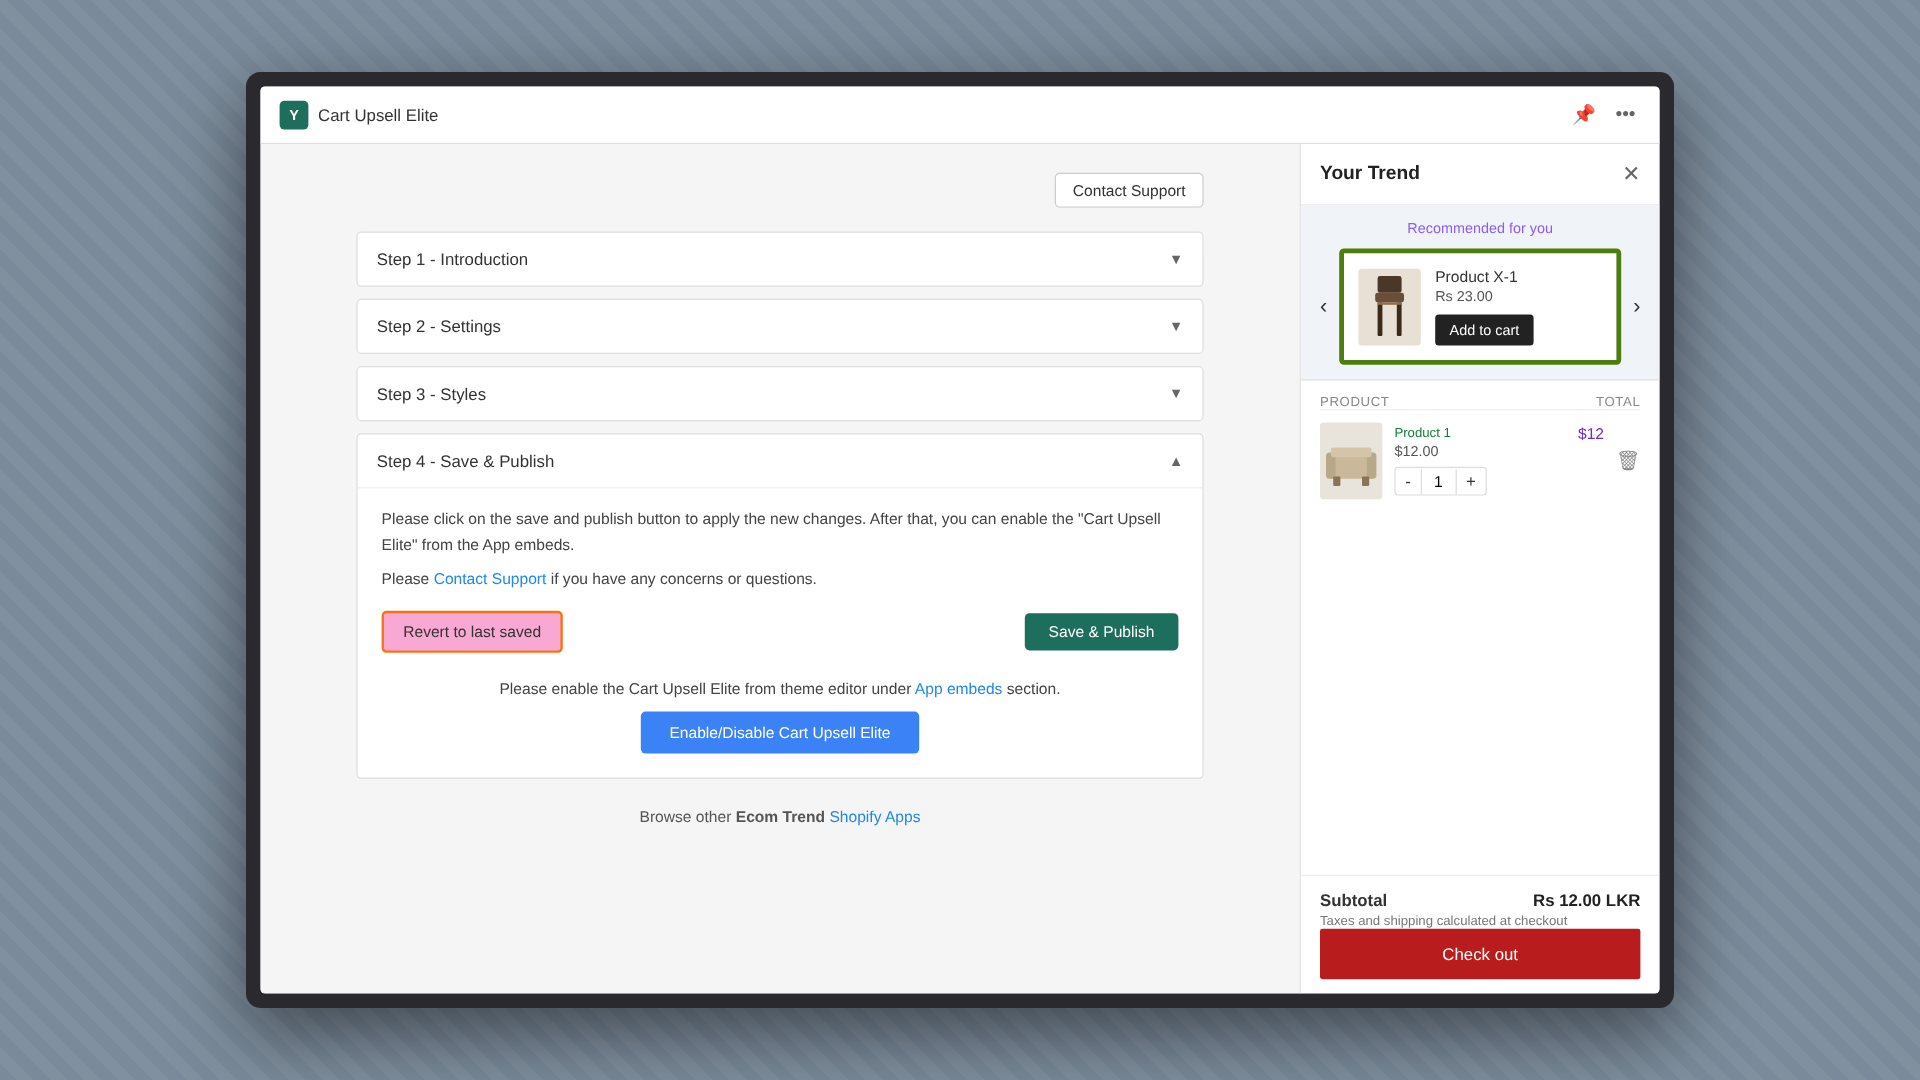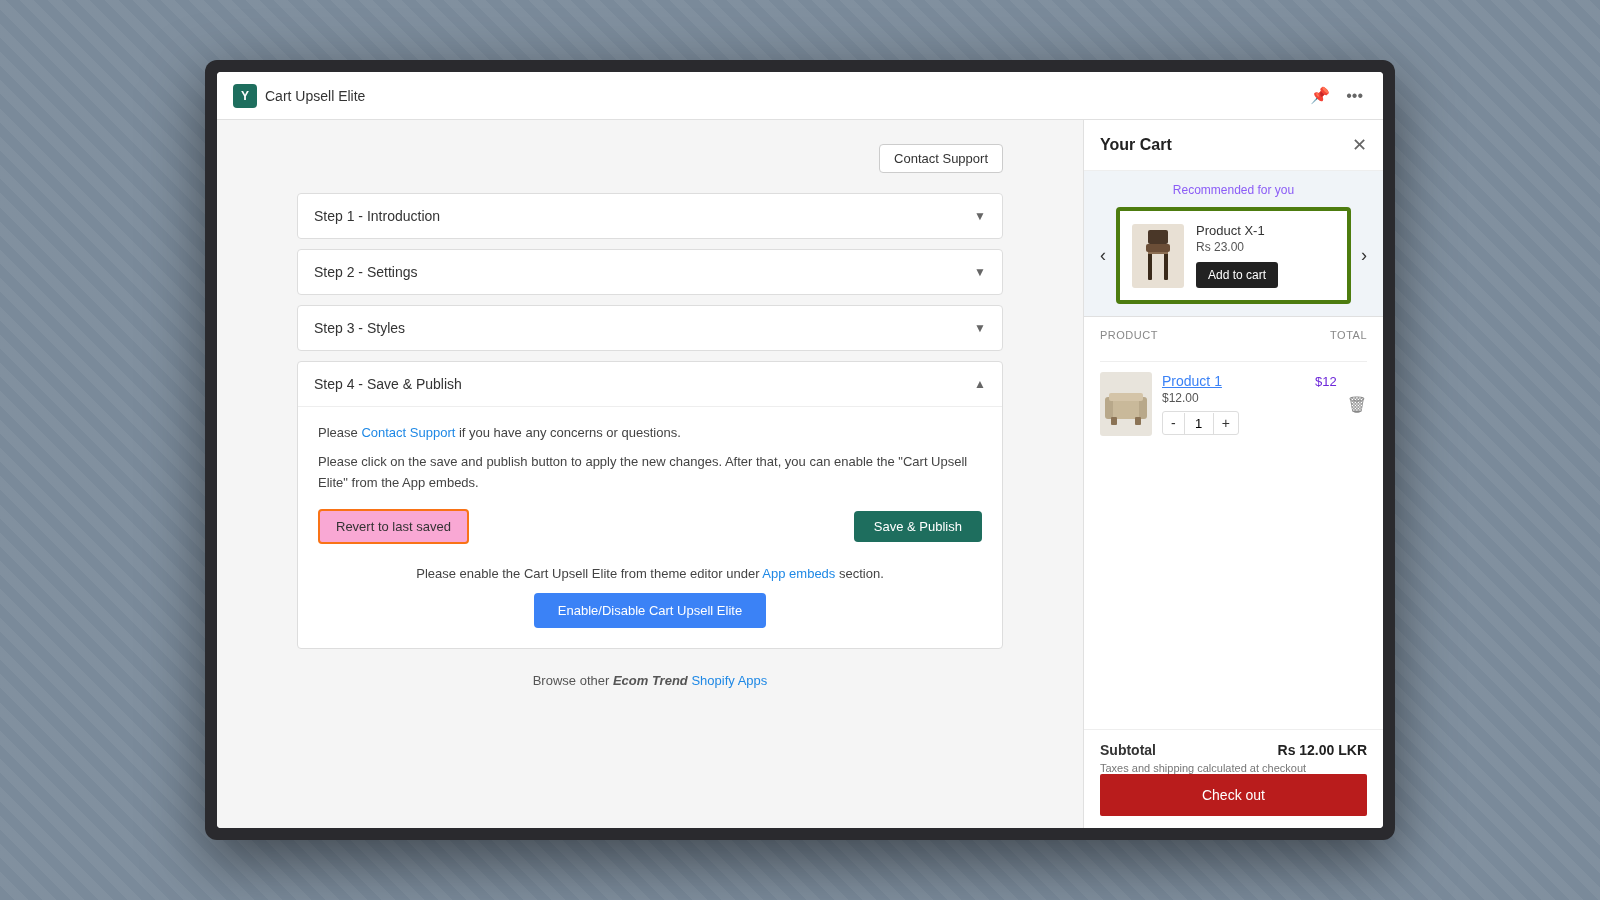--- a/index.html
+++ b/index.html
@@ -190,21 +190,20 @@
       display: inline-block;
     }
     .browse-text {
       margin-top: 24px;
       text-align: center;
       font-size: 13px;
       color: #555;
     }
     .browse-text strong {
       font-weight: 600;
-      font-style: italic;
     }
     
     .cart-panel {
       width: 300px;
       background: #fff;
       border-left: 1px solid #e0e0e0;
       flex-shrink: 0;
       display: flex;
       flex-direction: column;
       overflow: hidden;
@@ -307,21 +306,21 @@
       padding: 12px 16px;
     }
     .product-header {
       display: flex;
       justify-content: space-between;
       font-size: 11px;
       color: #888;
       text-transform: uppercase;
       letter-spacing: 0.5px;
       margin-bottom: 10px;
-      padding-bottom: 20px;
+      padding-bottom: 0;
       border-bottom: 1px solid #eee;
     }
     .product-row {
       display: flex;
       align-items: center;
       gap: 10px;
       margin-bottom: 12px;
     }
     .product-img {
       width: 52px;
@@ -331,24 +330,23 @@
       flex-shrink: 0;
       overflow: hidden;
       display: flex;
       align-items: center;
       justify-content: center;
     }
     .product-details {
       flex: 1;
     }
     .product-name {
-      font-size: 14px;
+      font-size: 11px;
       font-weight: 500;
-      color: #3b82f6;
-      text-decoration: underline;
+      color: #15803d;
     }
     .product-price-small {
       font-size: 12px;
       color: #555;
       margin-top: 2px;
     }
     .qty-control {
       display: flex;
       align-items: center;
       border: 1px solid #ddd;
@@ -472,24 +470,24 @@
             <span class="accordion-arrow">▼</span>
           </div>
         </div>
 
         <div class="accordion-item">
           <div class="accordion-header">
             <span>Step 4 - Save &amp; Publish</span>
             <span class="accordion-arrow">▲</span>
           </div>
           <div class="accordion-body">
+            <p>Please click on the save and publish button to apply the new changes. After that, you can enable the "Cart Upsell Elite" from the App embeds.</p>
             <p>
               <span>Please </span><a class="link-blue">Contact Support</a><span> if you have any concerns or questions.</span>
             </p>
-            <p>Please click on the save and publish button to apply the new changes. After that, you can enable the "Cart Upsell Elite" from the App embeds.</p>
 
             <div class="accordion-actions">
               <button class="btn-revert">Revert to last saved</button>
               <button class="btn-save">Save &amp; Publish</button>
             </div>
 
             <div class="enable-section">
               <p class="enable-text">
                 <span>Please enable the Cart Upsell Elite from theme editor under </span><a class="link-blue">App embeds</a><span> section.</span>
               </p>
@@ -499,21 +497,21 @@
         </div>
 
         <div class="browse-text">
           <span>Browse other </span><strong>Ecom Trend</strong> <a class="link-blue">Shopify Apps</a>
         </div>
 
       </div>
 
       <div class="cart-panel">
         <div class="cart-header">
-          <span class="cart-title">Your Cart</span>
+          <span class="cart-title">Your Trend</span>
           <button class="cart-close">✕</button>
         </div>
 
         <div class="recommended-section">
           <div class="recommended-title">Recommended for you</div>
           <div class="recommended-slider">
             <button class="slider-arrow">‹</button>
             <div class="recommended-card">
               <div class="recommended-img">
 

